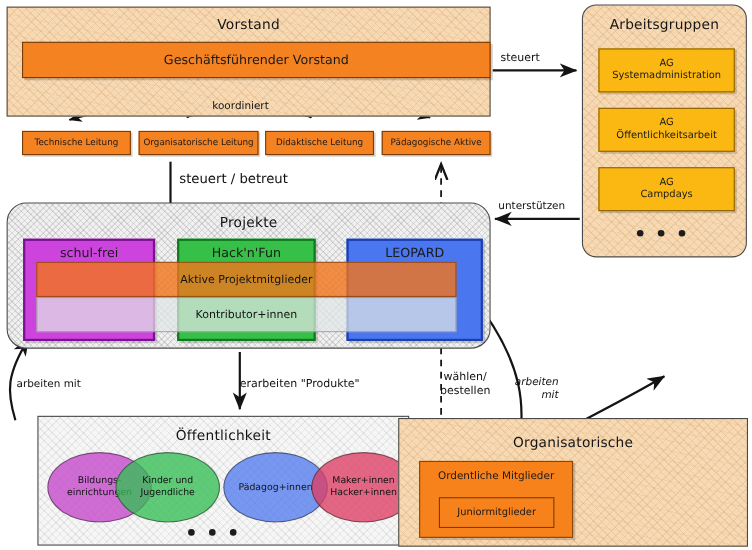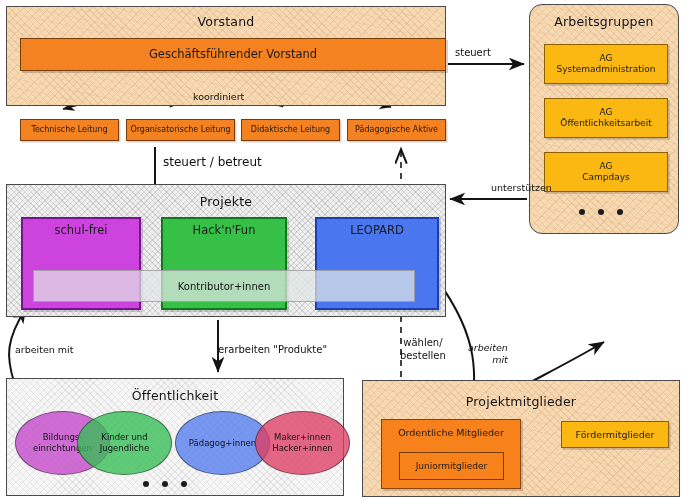--- a/index.html
+++ b/index.html
@@ -62,26 +62,27 @@
     background-color: #f0f0f0;
     background-image:
       repeating-linear-gradient(45deg, rgba(120,120,120,.22) 0 1px, rgba(0,0,0,0) 1px 4px),
       repeating-linear-gradient(-45deg, rgba(120,120,120,.20) 0 1px, rgba(0,0,0,0) 1px 4px);
   }
   .tex-lightgray {
     background-color: #f6f6f6;
     background-image:
       repeating-linear-gradient(45deg, rgba(140,140,140,.15) 0 1px, rgba(0,0,0,0) 1px 5px),
       repeating-linear-gradient(-45deg, rgba(140,140,140,.13) 0 1px, rgba(0,0,0,0) 1px 5px);
+    margin-left: 28px;
   }
 
   
   #vorstand-panel   { left: 6px;   top: 6px;   width: 440px; height: 100px; }
   #arbeits-panel    { left: 529px; top: 4px;   width: 150px; height: 230px; border-radius: 13px; }
-  #projekte-panel   { left: 6px;   top: 184px; width: 440px; height: 133px; }
+  #projekte-panel   { left: 6px;   top: 184px; width: 440px; height: 133px; border-radius: 18px; }
   #oeffent-panel    { left: 6px;   top: 378px; width: 338px; height: 118px; }
   #verein-panel     { left: 362px; top: 380px; width: 318px; height: 117px; }
 
   
   #gf-vorstand {
     left: 13px; top: 31px; width: 426px; height: 33px;
     background: #f58220;
     border: 1.6px solid #7a3c06;
     font-size: 11.5px;
     box-shadow: 2px 2px 0 rgba(0,0,0,.18);
@@ -209,21 +210,21 @@
     position: absolute;
     font-size: 10px;
     color: #111;
     white-space: pre-line;
     line-height: 1.25;
     pointer-events: none;
   }
   #lbl-steuert        { left: 455px; top: 47px;  font-size: 10px; }
   #lbl-steuert-betreut{ left: 163px; top: 155px; font-size: 12px; }
   #lbl-koordiniert    { left: 193px; top: 91px;  font-size: 9.5px; }
-  #lbl-unterstuetzen  { left: 453px; top: 182px; font-size: 9.5px; margin-left: 38px; }
+  #lbl-unterstuetzen  { left: 453px; top: 182px; font-size: 9.5px; }
   #lbl-arbeiten-mit-1 { left: 15px;  top: 344px; font-size: 9.5px; }
   #lbl-erarbeiten     { left: 218px; top: 344px; font-size: 10px; }
   #lbl-waehlen        { left: 400px; top: 337px; font-size: 10px; text-align: center; }
   #lbl-arbeiten-mit-2 { left: 468px; top: 342px; font-size: 9.5px; text-align: right; font-style: italic; }
 
   #arrows { position: absolute; left: 0; top: 0; width: 684px; height: 500px; pointer-events: none; }
 </style>
 </head>
 <body>
 
@@ -285,44 +286,44 @@
         <span></span>
         <span></span>
     </div>
   </div>
 
   <div class="panel tex-gray" id="projekte-panel">
     <div class="panel-title" style="top:9px">Projekte</div>
     <div class="box proj" id="proj-0">schul-frei</div>
     <div class="box proj" id="proj-1">Hack'n'Fun</div>
     <div class="box proj" id="proj-2">LEOPARD</div>
+    <div class="band" id="band-active">Aktive Projektmitglieder</div>
     <div class="band" id="band-contrib">Kontributor+innen</div>
   </div>
 
   <div class="panel tex-lightgray" id="oeffent-panel">
     <div class="panel-title" style="top:9px">Öffentlichkeit</div>
     <div class="ellipse" id="ell-0" style="white-space:pre-line">Bildungs-
 einrichtungen</div>
     <div class="ellipse" id="ell-1" style="white-space:pre-line">Kinder und
 Jugendliche</div>
     <div class="ellipse" id="ell-2" style="white-space:pre-line">Pädagog+innen</div>
     <div class="ellipse" id="ell-3" style="white-space:pre-line">Maker+innen
 Hacker+innen</div>
     <div class="dots" id="oeff-dots">
       <span></span>
         <span></span>
         <span></span>
     </div>
   </div>
 
   <div class="panel tex-peach" id="verein-panel">
-    <div class="panel-title" style="top:13px">Projektmitglieder</div>
+    <div class="panel-title" style="top:13px">Organisatorische</div>
     <div class="box" id="ordentliche">Ordentliche Mitglieder</div>
     <div class="box" id="junior">Juniormitglieder</div>
-    <div class="box" id="foerder">Fördermitglieder</div>
   </div>
 
   <div class="edge-label" id="lbl-steuert">steuert</div>
   <div class="edge-label" id="lbl-koordiniert">koordiniert</div>
   <div class="edge-label" id="lbl-steuert-betreut">steuert / betreut</div>
   <div class="edge-label" id="lbl-unterstuetzen">unterstützen</div>
   <div class="edge-label" id="lbl-arbeiten-mit-1">arbeiten mit</div>
   <div class="edge-label" id="lbl-erarbeiten">erarbeiten "Produkte"</div>
   <div class="edge-label" id="lbl-waehlen">wählen/
 bestellen</div>

